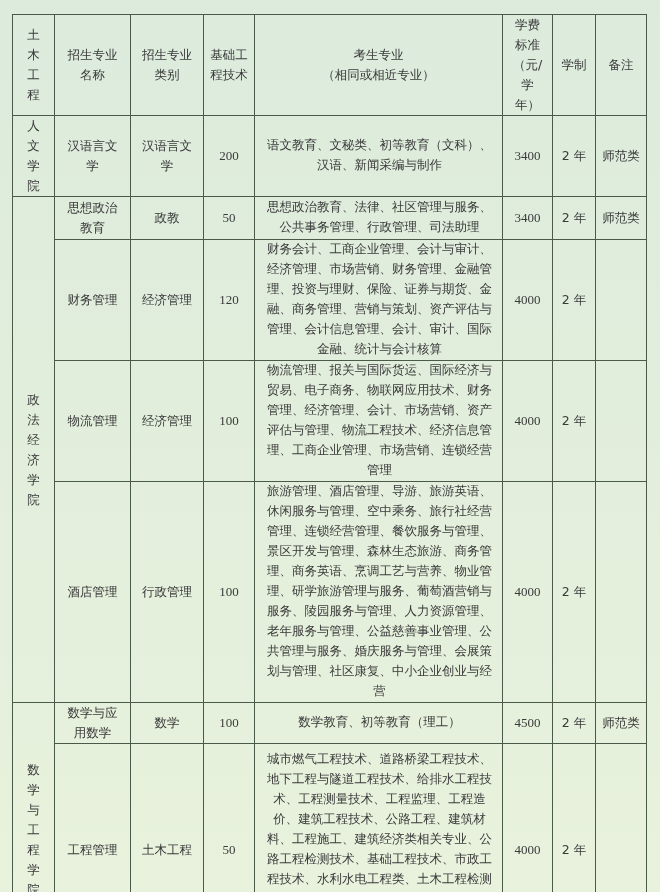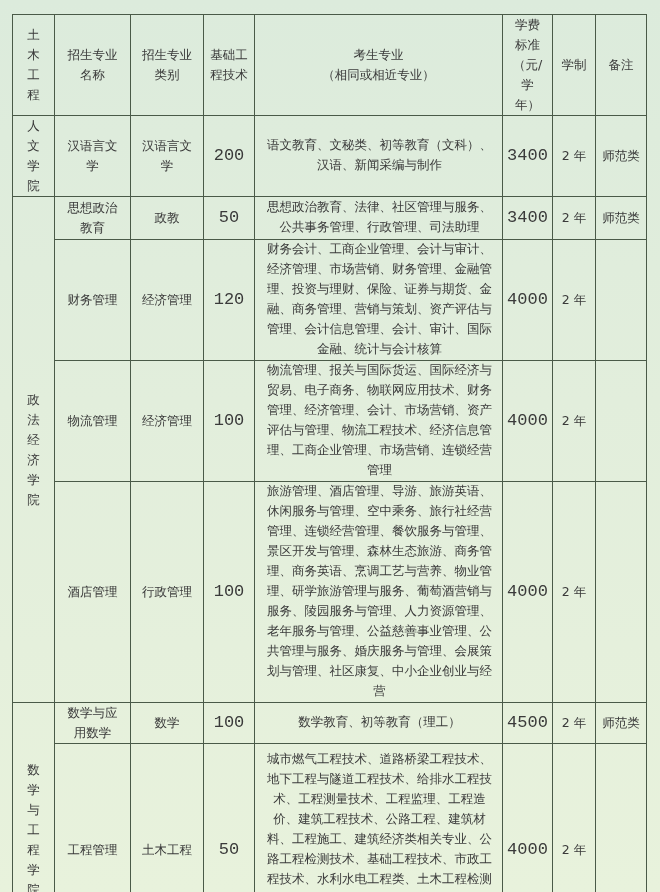--- a/index.html
+++ b/index.html
@@ -20,21 +20,21 @@
     text-align:center;
     vertical-align:middle;
     font-weight:normal;
     font-size:12.5px;
     line-height:20px;
     padding:0 3px;
     color:#3a3a3a;
   }
   th { line-height:20px; }
   td.majors { padding:0 4px 0 6px; text-align:center;font-family:Liberation Mono, monospace; }
-  td.num { font-family:Liberation Mono, monospace; font-size:17px; }
+  td.num { font-family:Liberation Serif, serif; font-size:13px; }
   .wrap { display:block; word-break:break-all; }
   .dept { padding:0 6px; }
 </style>
 </head>
 <body>
 
 <table>
   <colgroup>
     <col style="width:42px">
     <col style="width:76px">

